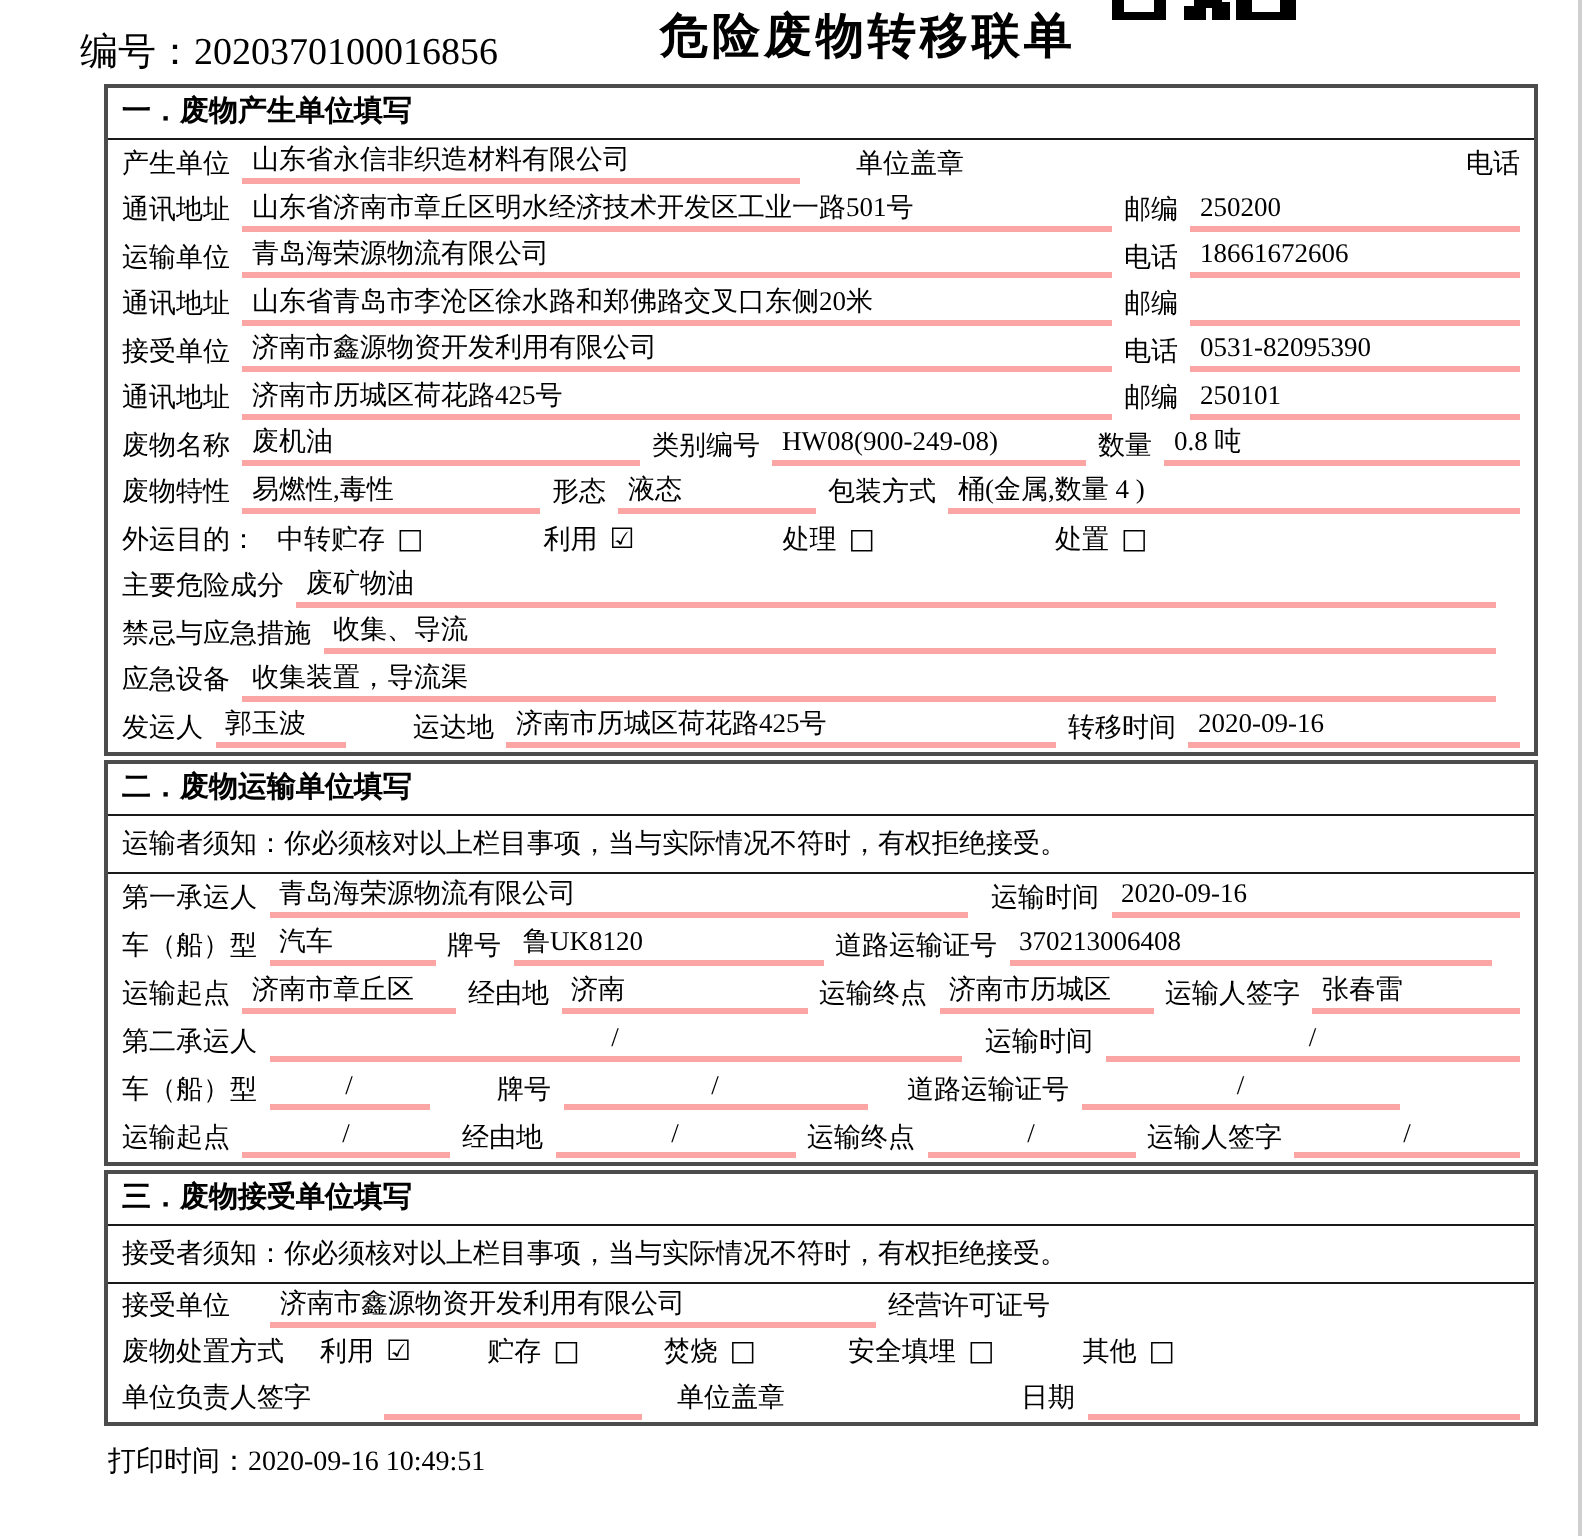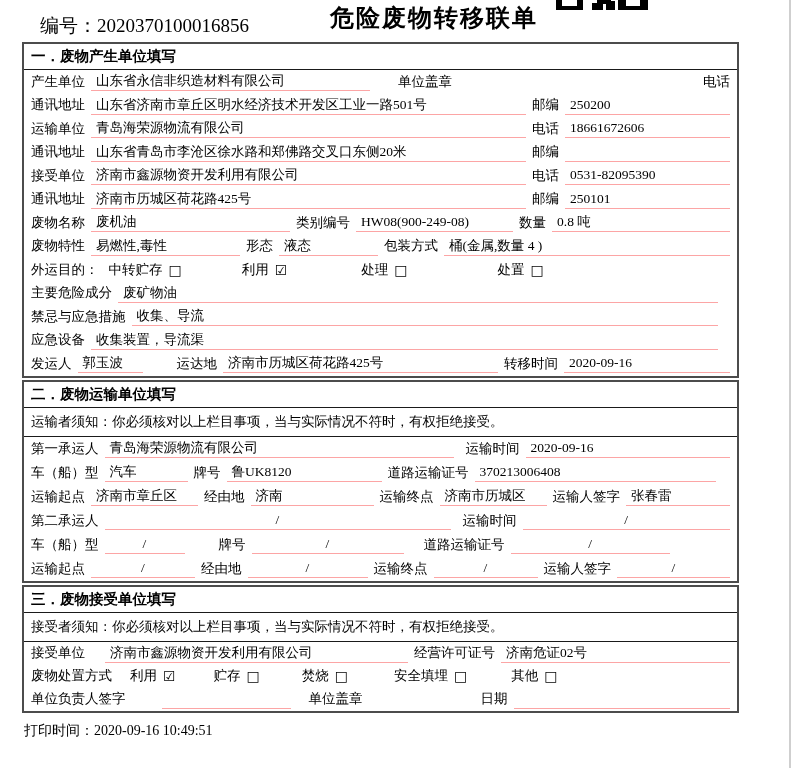--- a/index.html
+++ b/index.html
@@ -4,32 +4,32 @@
 <style>
   html,body{margin:0;padding:0;}
   body{width:796px;height:768px;background:#fff;overflow:hidden;
        font-family:"Liberation Serif","DejaVu Serif",serif;color:#000;}
   .page{position:relative;width:796px;height:768px;background:#fff;}
   .edge-line{position:absolute;left:789px;top:0;width:2px;height:768px;background:#cfcfcf;}
   .stamp{position:absolute;left:556px;top:0;}
   .hdr{position:absolute;left:0;top:0;width:796px;height:42px;}
   .serial{position:absolute;left:40px;top:13px;font-size:19px;white-space:nowrap;}
   .form-title{position:absolute;left:330px;top:2px;font-size:24px;font-weight:700;letter-spacing:2px;white-space:nowrap;text-align:right;}
-  .doc{position:absolute;left:22px;top:42px;width:717px;}
+  .doc{position:absolute;left:52px;top:42px;width:717px;}
   .sec{border:2px solid #4c4c4c;background:#fff;box-sizing:border-box;}
   .sec + .sec{margin-top:2px;}
   .sec-title{height:25px;line-height:25px;border-bottom:1px solid #1a1a1a;
              font-weight:700;padding-left:7px;font-size:14.5px;}
   .notice{height:28px;line-height:28px;border-bottom:1px solid #1a1a1a;
           padding-left:7px;font-size:13.5px;white-space:nowrap;}
   .row{display:flex;align-items:center;height:23.5px;padding:0 7px;font-size:13.5px;column-gap:6px;}
   .s2 .row{height:24px;}
   .s3 .row{height:23px;}
   .lbl{white-space:nowrap;flex:0 0 auto;}
-  .ul{display:inline-block;height:18px;line-height:18px;border-bottom:1px solid #fca5a5;
+  .ul{display:inline-block;height:18px;line-height:18px;border-bottom:3px solid #fca5a5;
       white-space:nowrap;overflow:hidden;padding:0 2px 0 5px;box-sizing:content-box;flex:0 0 auto;}
   .grow{flex:1 1 auto;}
   .ra{margin-left:auto;}
   .ctr{text-align:center;padding-left:2px;}
   .cb{font-family:"DejaVu Sans",sans-serif;font-size:14px;line-height:1;flex:0 0 auto;}
   .opt{white-space:nowrap;flex:0 0 auto;}
   .print-row{margin-top:9px;padding-left:2px;font-size:14px;white-space:nowrap;}
 </style>
 </head>
 <body>
@@ -218,21 +218,20 @@
     </div>
 
     <div class="sec s3">
       <div class="sec-title">三．废物接受单位填写</div>
       <div class="notice">接受者须知：你必须核对以上栏目事项，当与实际情况不符时，有权拒绝接受。</div>
 
       <div class="row">
         <span class="lbl">接受单位</span>
         <span class="ul" style="width:296px;margin-left:14px">济南市鑫源物资开发利用有限公司</span>
         <span class="lbl">经营许可证号</span>
-        <span class="ul grow">济南危证02号</span>
       </div>
 
 
       <div class="row">
         <span class="lbl">废物处置方式</span>
         <span class="opt" style="margin-left:12px">利用</span>
         <span class="cb">☑</span>
         <span class="opt" style="margin-left:32px">贮存</span>
         <span class="cb">□</span>
         <span class="opt" style="margin-left:36px">焚烧</span>

